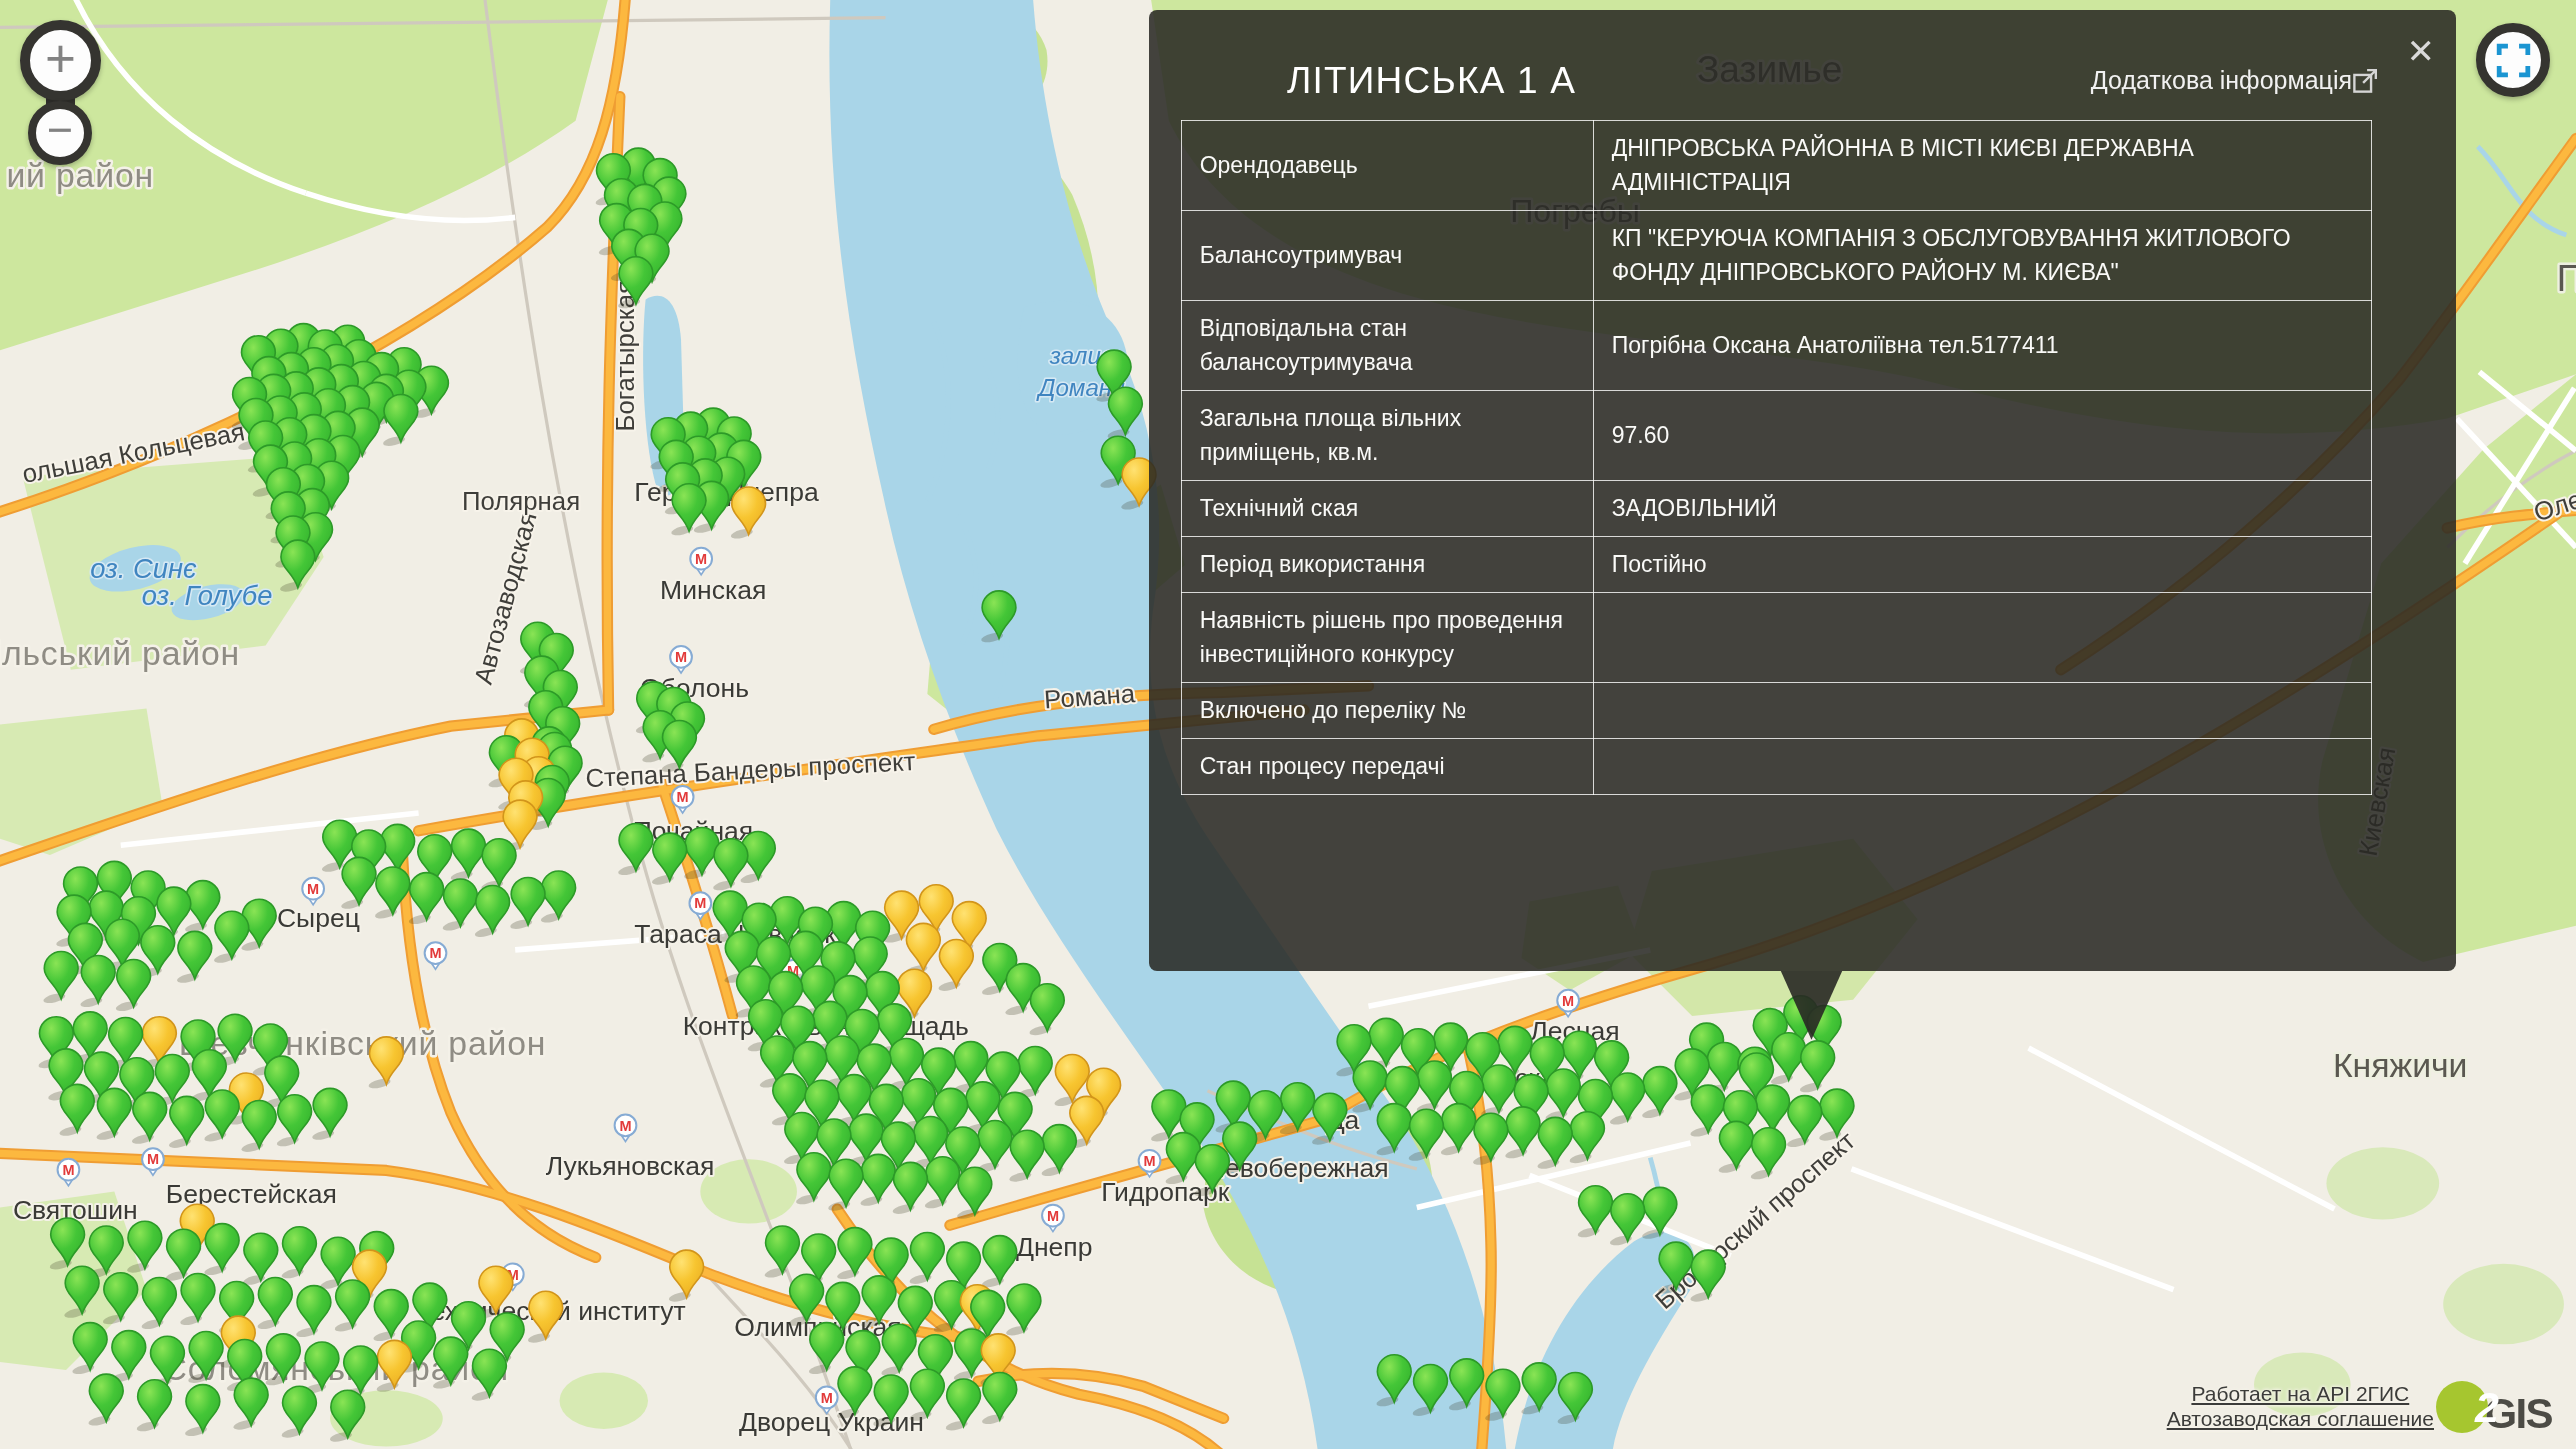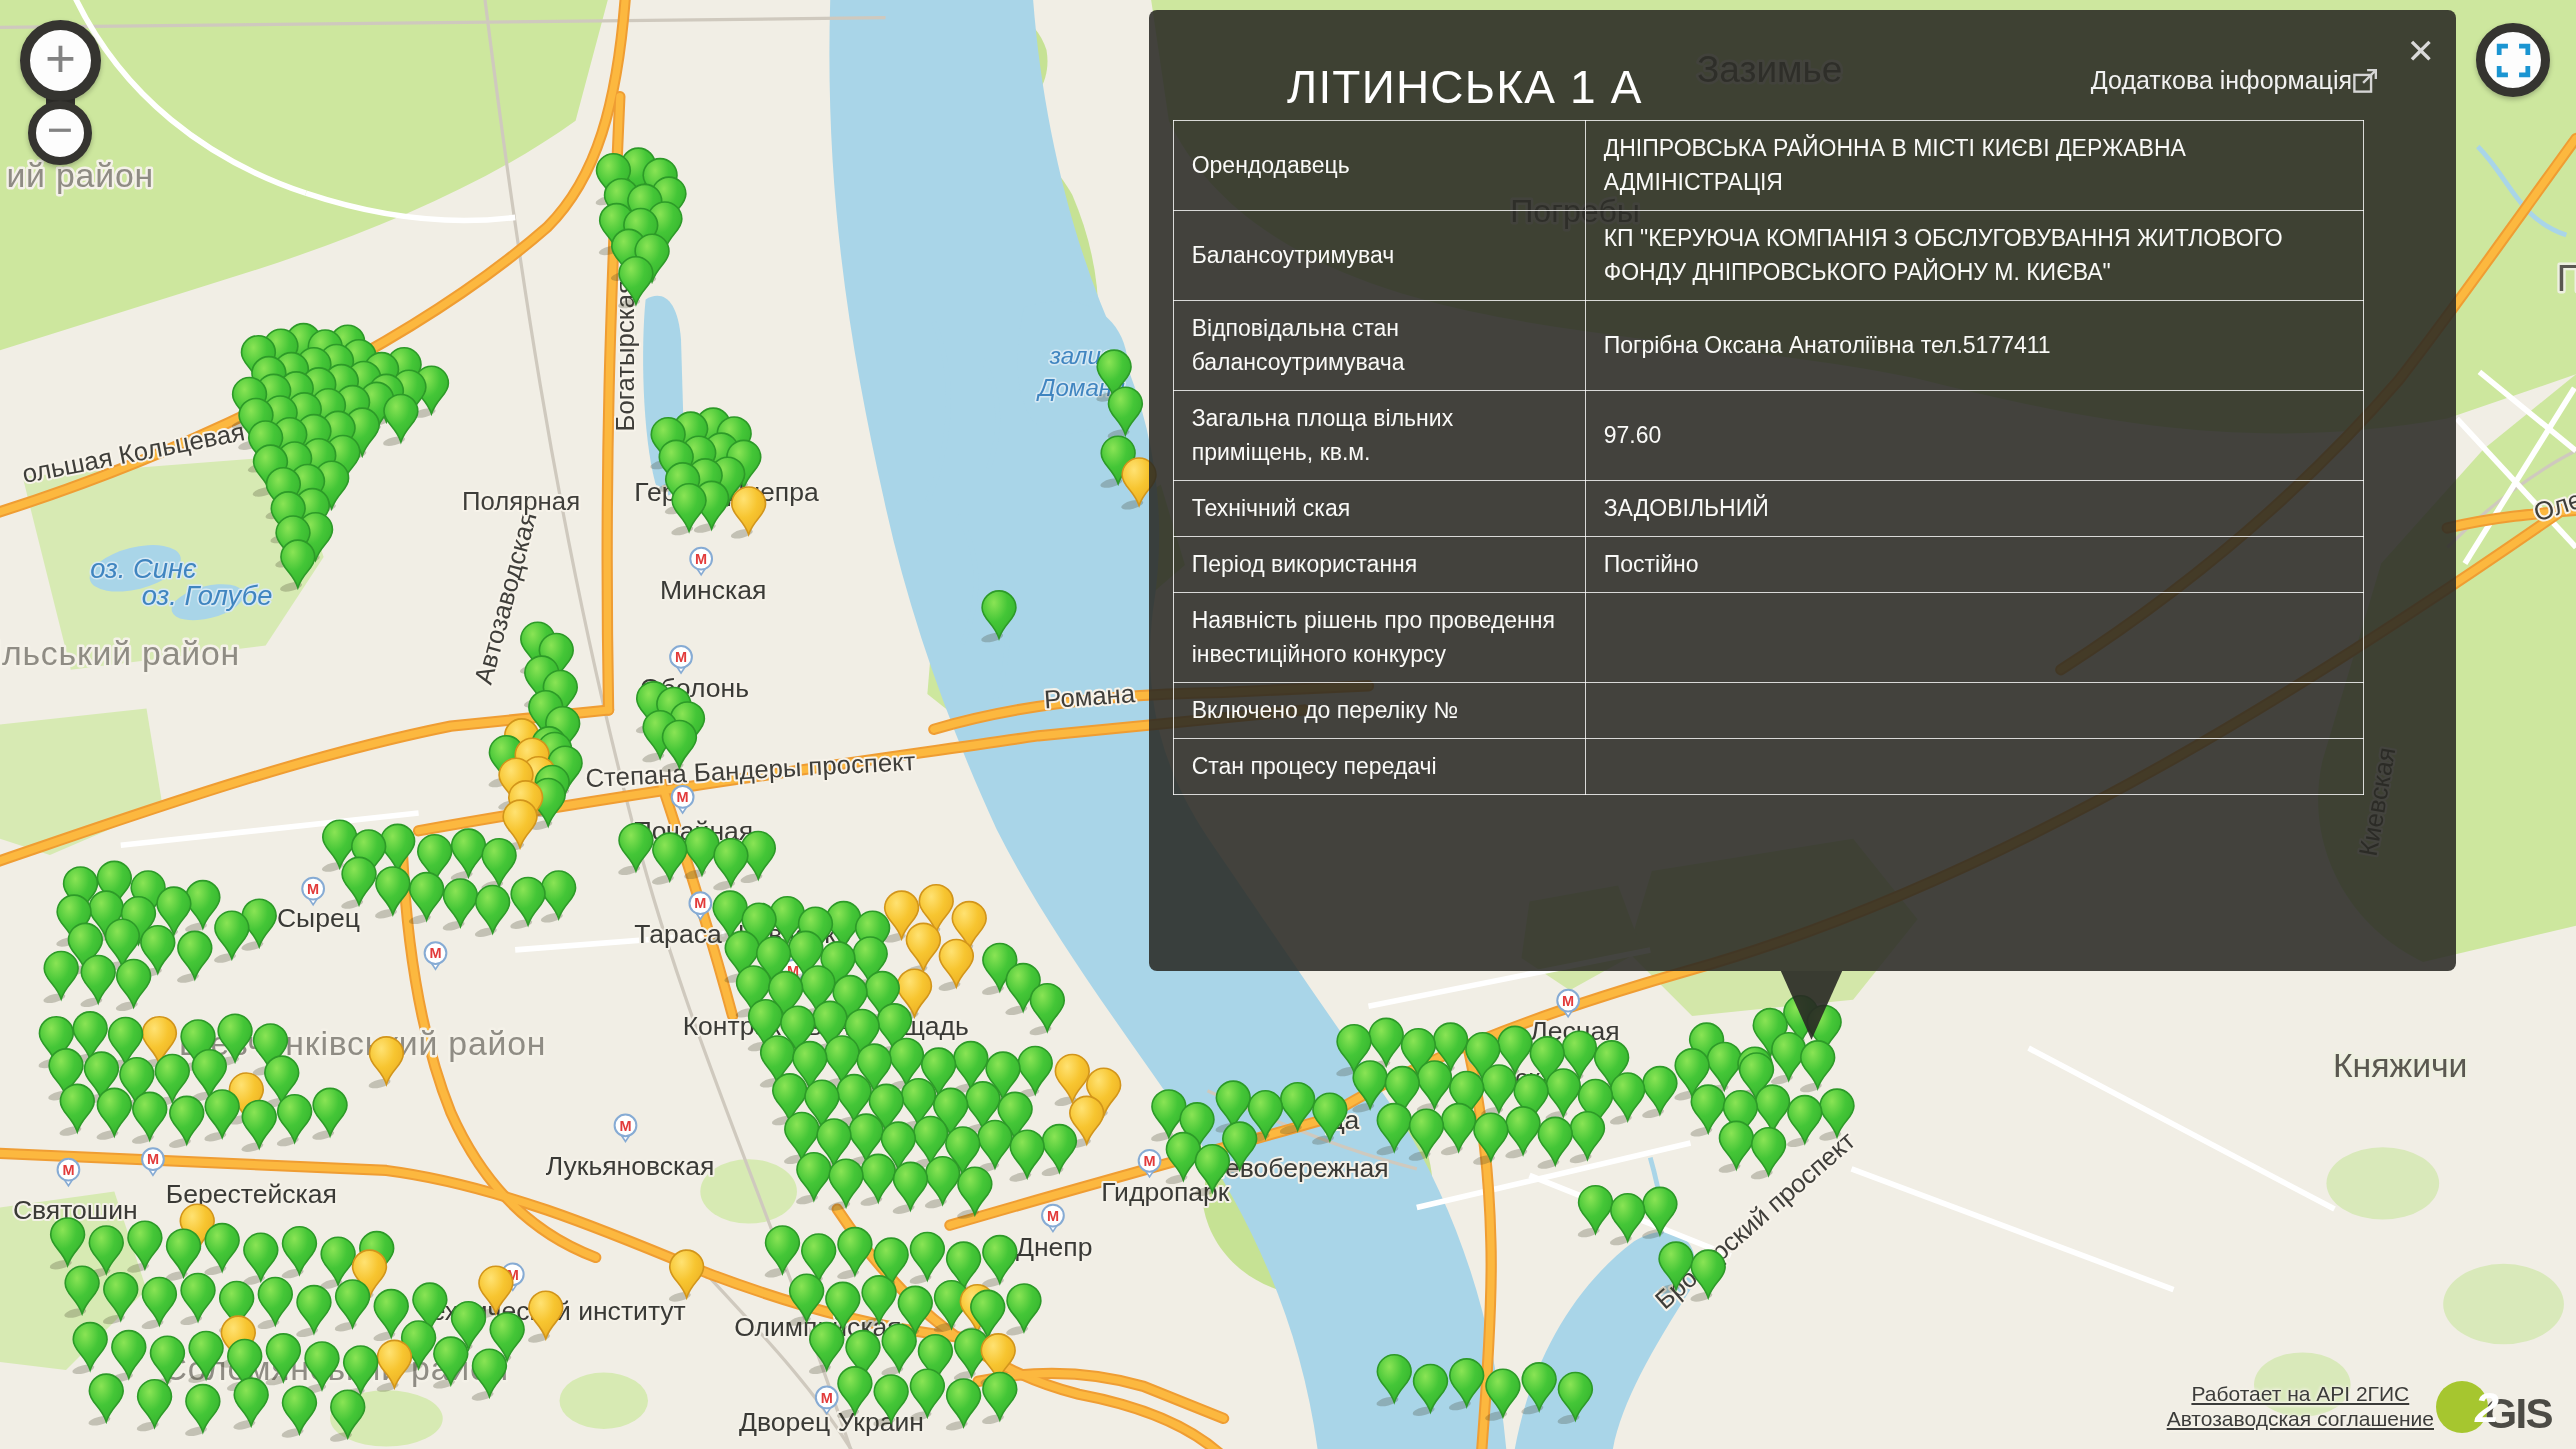--- a/index.html
+++ b/index.html
@@ -6,25 +6,25 @@
   body{font-family:"Liberation Sans",sans-serif;}
   .stage{position:relative;width:2576px;height:1449px;overflow:hidden;background:#f1eee5;}
   #map{position:absolute;left:0;top:0;}
   text{font-family:"Liberation Sans",sans-serif;}
 
   
   .popup{position:absolute;left:1149px;top:9.7px;width:1307px;height:961px;
          background:rgba(40,40,36,0.87);border-radius:8px;color:#fafaf8;}
   .popup-tail{position:absolute;left:624px;top:100%;width:77px;height:69px;
          background:rgba(40,40,36,0.9);clip-path:polygon(10% 0,90% 0,50% 100%);}
-  .popup-title{position:absolute;left:138px;top:50px;font-size:46px;letter-spacing:1.2px;color:#ffffff;white-space:nowrap;}
+  .popup-title{position:absolute;left:138px;top:50px;font-size:37px;letter-spacing:1.2px;color:#ffffff;white-space:nowrap;}
   .popup-link{position:absolute;right:77px;top:56px;display:flex;align-items:center;
          font-size:25px;color:#f1f1f1;cursor:pointer;white-space:nowrap;}
   .popup-close{position:absolute;right:21px;top:24px;font-size:34px;font-weight:300;color:#d9d9d9;cursor:pointer;line-height:1;}
-  .popup table{position:absolute;left:24px;top:110px;width:1190px;border-collapse:collapse;table-layout:fixed;}
+  .popup table{position:absolute;left:32px;top:110px;width:1190px;border-collapse:collapse;table-layout:fixed;}
   .popup td{border:1.6px solid rgba(255,255,255,0.8);font-size:23px;line-height:34px;
          padding:10.5px 17.7px;vertical-align:middle;color:#fafaf8;word-wrap:break-word;}
 
   
   .ctl{position:absolute;border-radius:50%;background:#fdfdfd;box-sizing:border-box;
        display:flex;align-items:center;justify-content:center;cursor:pointer;
        box-shadow:0 2.4px 4.8px rgba(0,0,0,0.25);}
   .zoom-bridge{position:absolute;left:46px;top:87px;width:29px;height:26px;background:#353430;}
   .zoom-in{left:20px;top:20px;width:81px;height:81px;border:10.5px solid #353430;color:#828282;font-size:53px;font-weight:400;}
   .zoom-in span{margin-top:-4.8px;}

